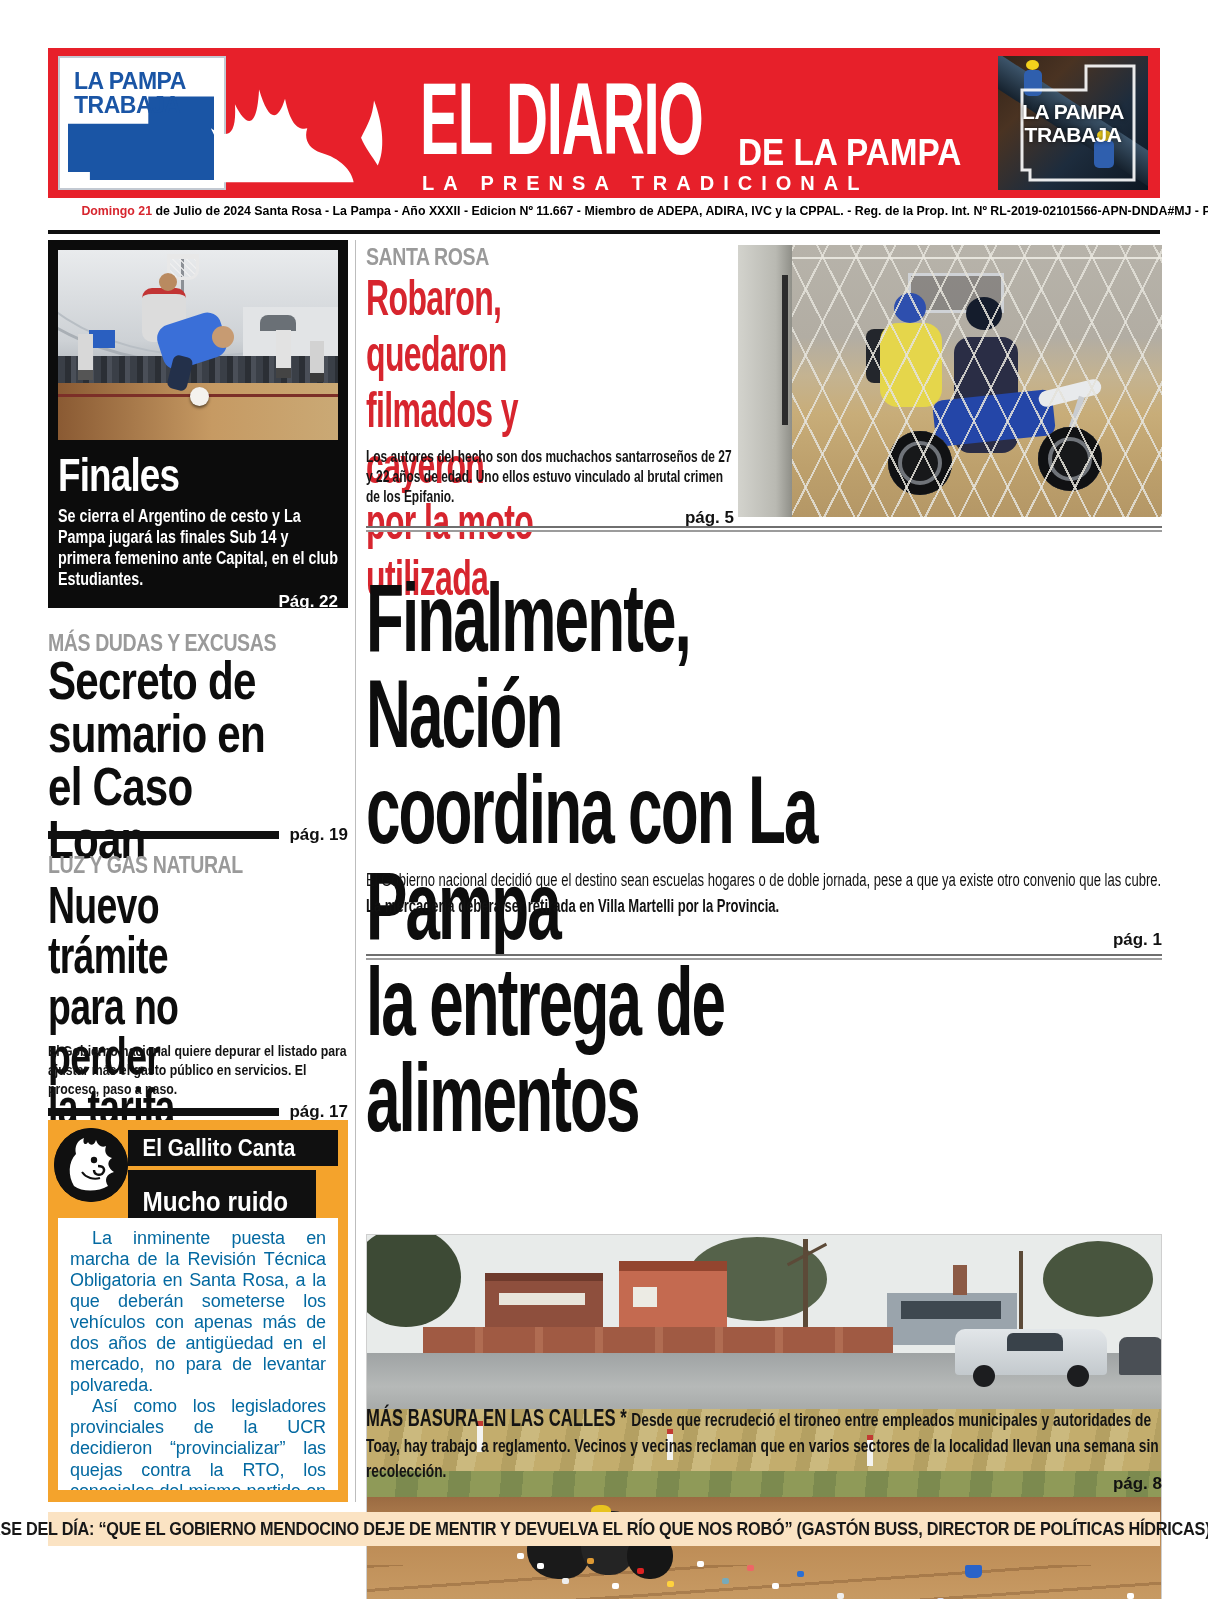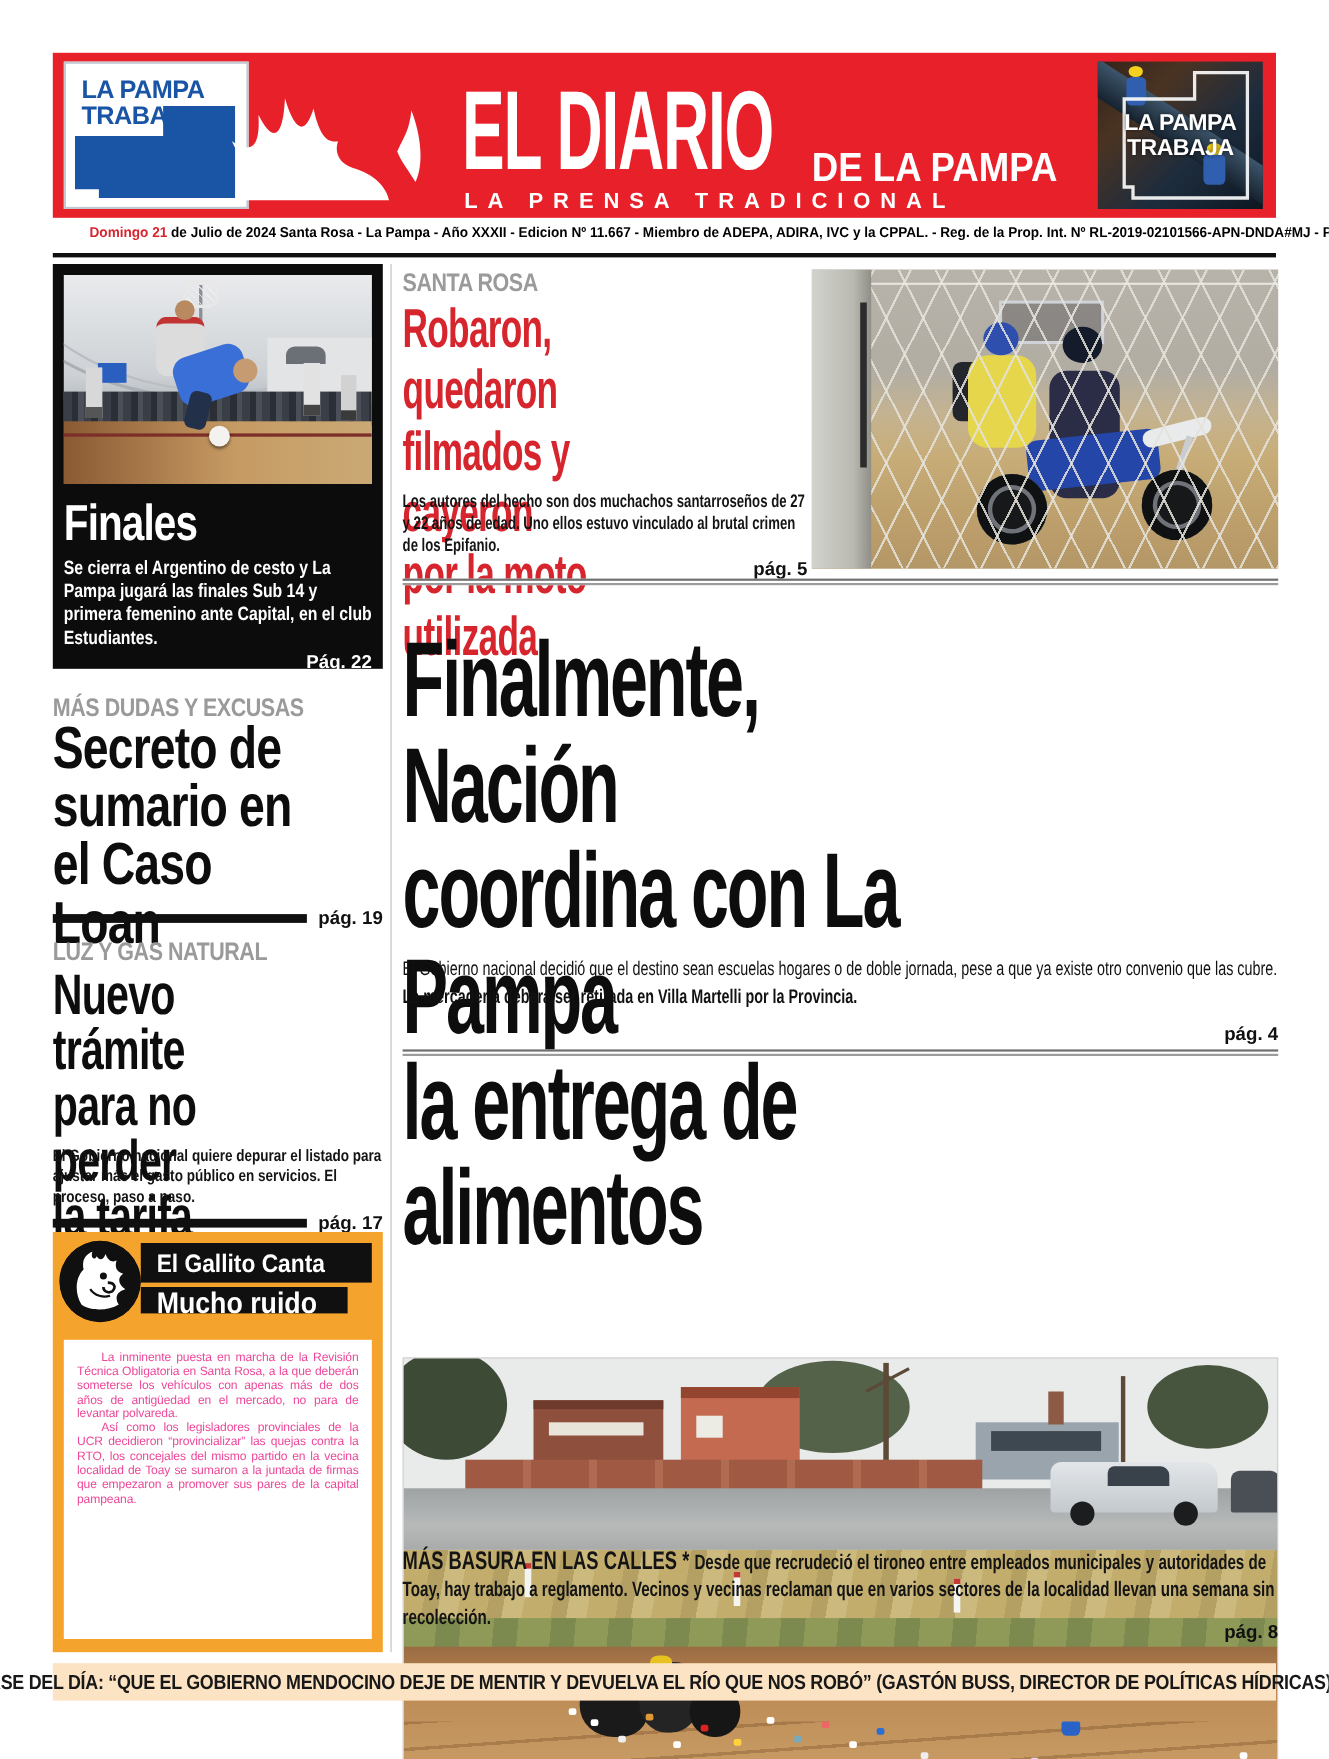--- a/index.html
+++ b/index.html
@@ -74,24 +74,24 @@
   .cesto .banner{left:11%;top:42%;width:26px;height:18px;background:#2a5fc0;}
   .cesto .ball{left:47%;top:72%;width:19px;height:19px;background:#f4f2ee;border-radius:50%;box-shadow:0 2px 3px rgba(0,0,0,.5);}
   .finales-hl-wrap{margin-top:8px;}
   .finales-deck{color:#fff;font-size:17.5px;line-height:1.2;margin-top:4px;}
   .finales-pg{color:#fff;margin-top:2px;}
   
   .gallito{left:0;top:880px;width:300px;height:382px;background:var(--orange);box-sizing:border-box;}
   .g-circle{left:6px;top:8px;width:74px;height:74px;background:#101010;border-radius:50%;overflow:hidden;}
   .g-band1{left:80px;top:10px;right:10px;height:36px;background:#101010;display:flex;align-items:center;}
   .g-band1 span{color:#fff;font-weight:bold;font-size:23px;padding-left:16px;display:inline-block;transform:scale(.9,1);transform-origin:0 50%;white-space:nowrap;}
-  .g-band2{left:80px;top:50px;right:32px;height:24px;background:#101010;display:flex;align-items:flex-start;}
+  .g-band2{left:80px;top:50px;right:32px;height:48px;background:#101010;display:flex;align-items:flex-end;}
   .g-band2 span{color:#fff;font-weight:bold;font-size:27px;padding-left:16px;display:inline-block;transform:scale(.9,1);transform-origin:0 50%;white-space:nowrap;}
   .g-body{left:10px;right:10px;top:98px;bottom:12px;background:#fff;padding:10px 12px;box-sizing:border-box;overflow:hidden;}
-  .g-body p{margin:0;font-size:11px;line-height:1.17;text-align:justify;text-indent:22px;color:#ec4899;letter-spacing:-0.1px;}
+  .g-body p{margin:0;font-size:18px;line-height:1.17;text-align:justify;text-indent:22px;color:#0369a1;letter-spacing:-0.1px;}
   
   .robo-kicker{left:0;top:4px;}
   .robo-hl{left:0;top:30px;width:370px;}
   .robo-deck{left:0;top:206px;font-size:16.5px;line-height:1.22;}
   .robo-pg{left:0;top:268px;width:368px;}
   .moto{left:372px;top:5px;width:424px;height:272px;background:linear-gradient(180deg,#b7b3aa 0%,#b2ada3 34%,#c4b391 48%,#c8ad79 62%,#bda06c 82%,#b49766 100%);}
   .moto .post{left:0;top:0;width:54px;height:272px;background:linear-gradient(90deg,#d3d3cd,#b9b9b2 70%,#8f8f88);}
   .moto .hinge{left:44px;top:30px;width:6px;height:150px;background:#2c2c2c;}
   .moto .basketcarrier{left:170px;top:28px;width:96px;height:40px;border:3px solid #cfd2d6;background:rgba(60,60,70,.35);box-sizing:border-box;}
   .moto .jacket{left:142px;top:78px;width:62px;height:84px;background:#e5d64b;border-radius:18px;}
@@ -309,21 +309,21 @@
   </div>
 
   <div class="abs gray-rule rule1"></div>
 
   <div class="abs hl hl-lead lead-hl">Finalmente, Nación
 coordina con La Pampa
 la entrega de alimentos</div>
   <div class="abs cb cb72 lead-deck">
     <span class="reg">El Gobierno nacional decidió que el destino sean escuelas hogares o de doble jornada, pese a que ya existe otro convenio que las cubre. </span><span>La mercadería deberá ser retirada en Villa Martelli por la Provincia.</span>
   </div>
-  <div class="abs pg lead-pg">pág. 4</div>
+  <div class="abs pg lead-pg">pág. 1</div>
 
   <div class="abs gray-rule rule2"></div>
 
   <div class="abs ph trash">
     <div class="abs tr-trees1"></div>
     <div class="abs tr-trees2"></div>
     <div class="abs tr-trees3"></div>
     <div class="abs tr-bare1"></div>
     <div class="abs tr-bare1b"></div>
     <div class="abs tr-bare2"></div>

